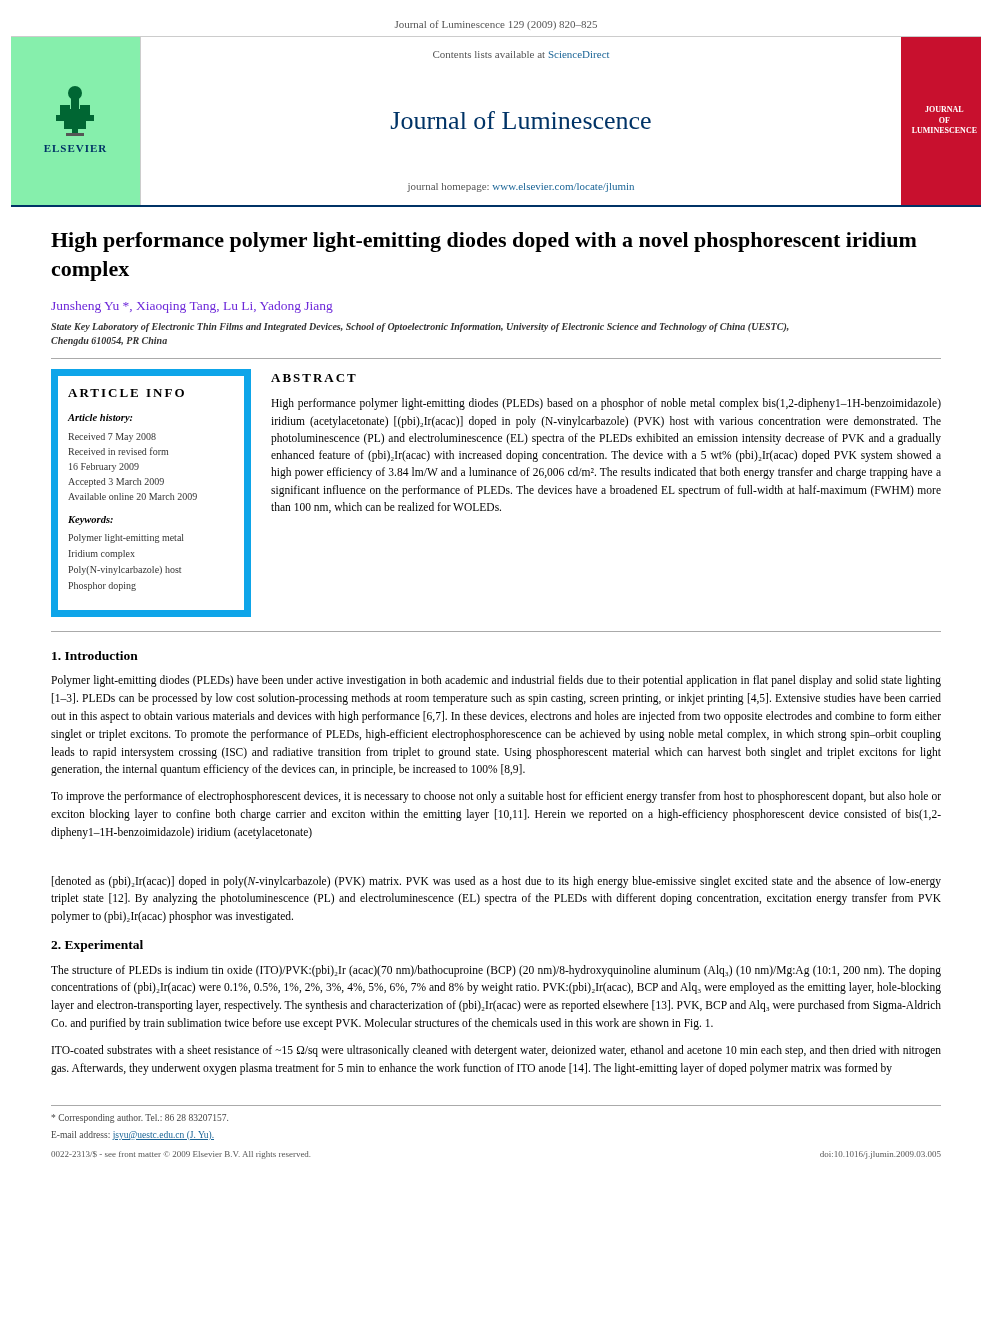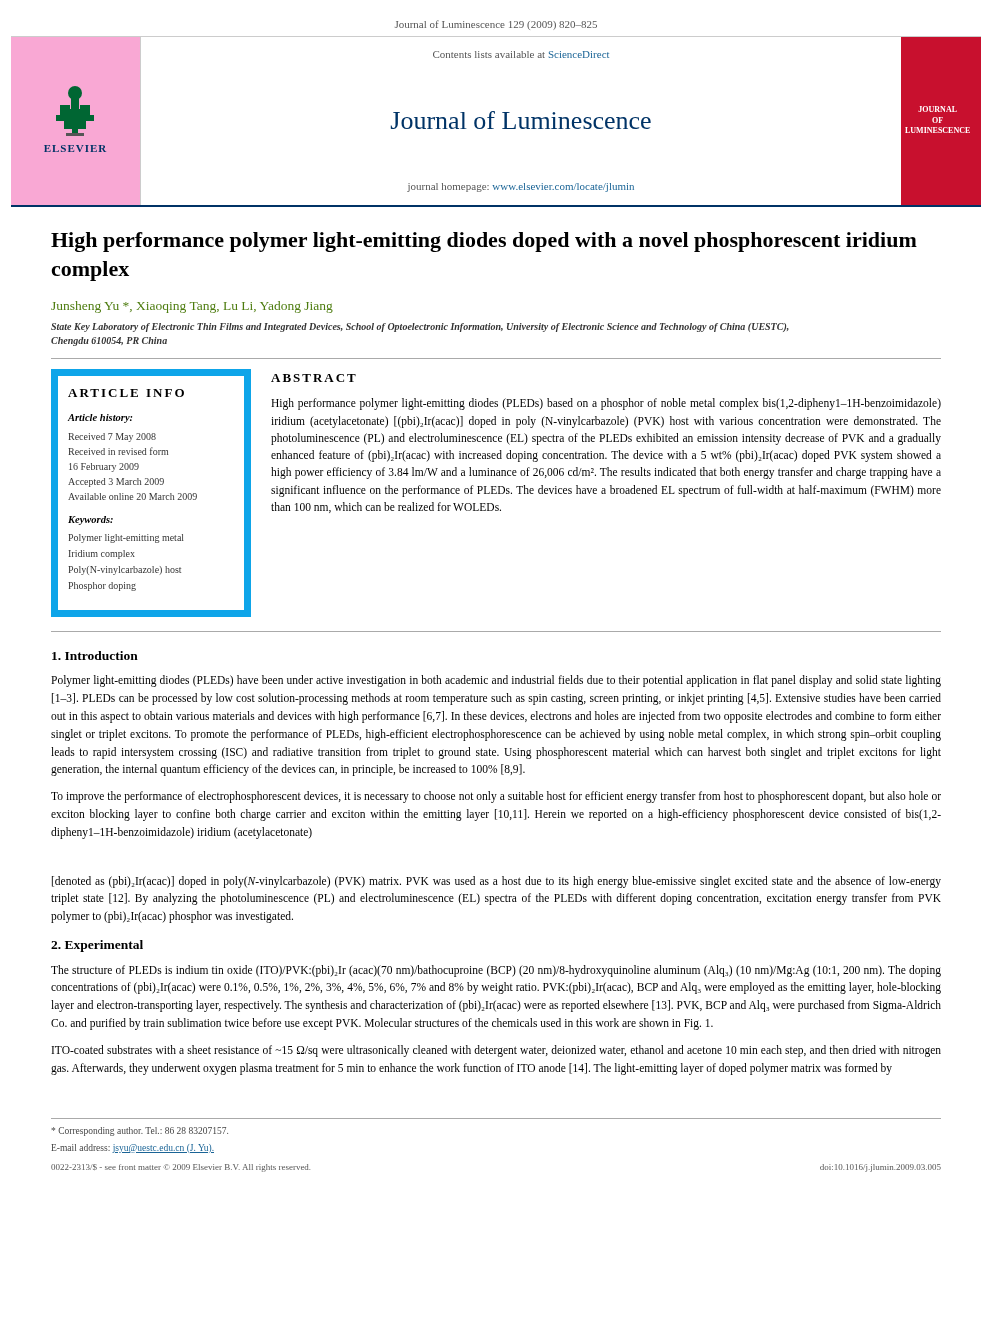--- a/index.html
+++ b/index.html
@@ -29,21 +29,21 @@
     
     .header-section {
       display: flex;
       align-items: stretch;
       border-bottom: 2px solid #003366;
       padding: 0;
     }
     .header-left {
       width: 130px;
       min-height: 110px;
-      background: #f9a8d4;
+      background: #86efac;
       display: flex;
       align-items: center;
       justify-content: center;
       border-right: 1px solid #ccc;
       padding: 8px;
     }
     .elsevier-logo {
       text-align: center;
     }
     .elsevier-label {
@@ -83,21 +83,21 @@
     }
     .journal-homepage a {
       color: #1a6496;
       text-decoration: none;
     }
     .header-right {
       width: 80px;
       background: #c8102e;
       display: flex;
       align-items: center;
-      justify-content: flex-start;
+      justify-content: flex-end;
     }
     .luminescence-badge {
       color: #fff;
       font-size: 8px;
       font-weight: bold;
       text-align: center;
       padding: 4px;
       line-height: 1.3;
       text-transform: uppercase;
     }
@@ -108,21 +108,21 @@
     .article-title {
       font-size: 22px;
       font-weight: bold;
       color: #000;
       line-height: 1.35;
       margin-bottom: 12px;
       font-family: 'Times New Roman', serif;
     }
     .authors {
       font-size: 13.5px;
-      color: #4d7c0f;
+      color: #6d28d9;
       margin-bottom: 5px;
     }
     .affiliation {
       font-size: 10px;
       color: #333;
       font-style: italic;
       margin-bottom: 3px;
       line-height: 1.4;
       font-weight: bold;
     }
@@ -208,21 +208,21 @@
     }
     .body-paragraph {
       font-size: 11.5px;
       line-height: 1.55;
       color: #000;
       text-align: justify;
       margin-bottom: 9px;
     }
     
     .page-footer {
-      margin-top: 32px;
+      margin-top: 19px;
       padding-top: 6px;
       border-top: 1px solid #aaa;
       font-size: 10px;
       color: #333;
     }
     .footer-note {
       font-size: 9.5px;
       color: #444;
       margin-bottom: 3px;
       line-height: 1.4;

